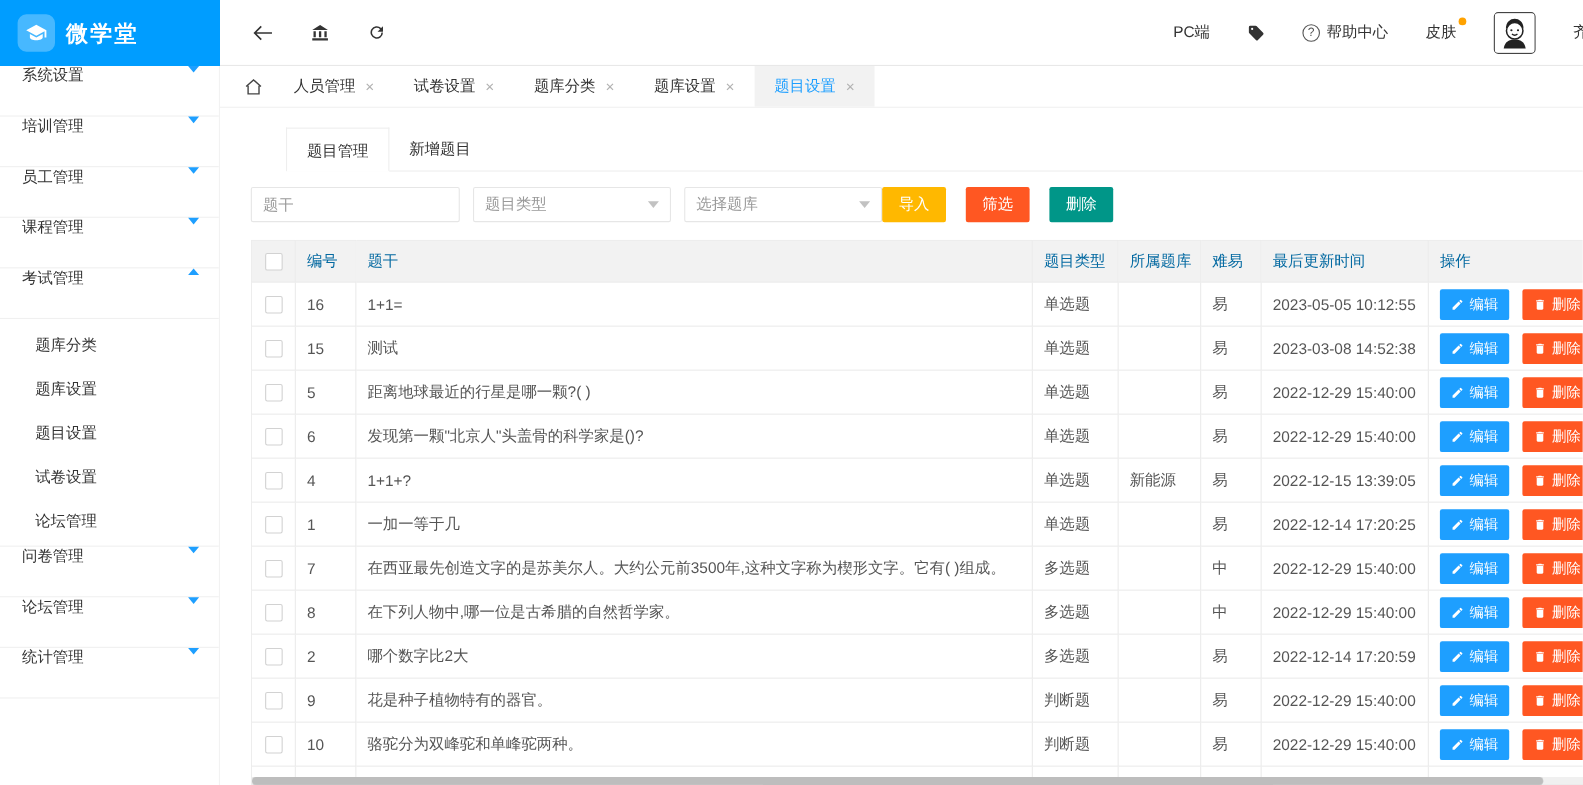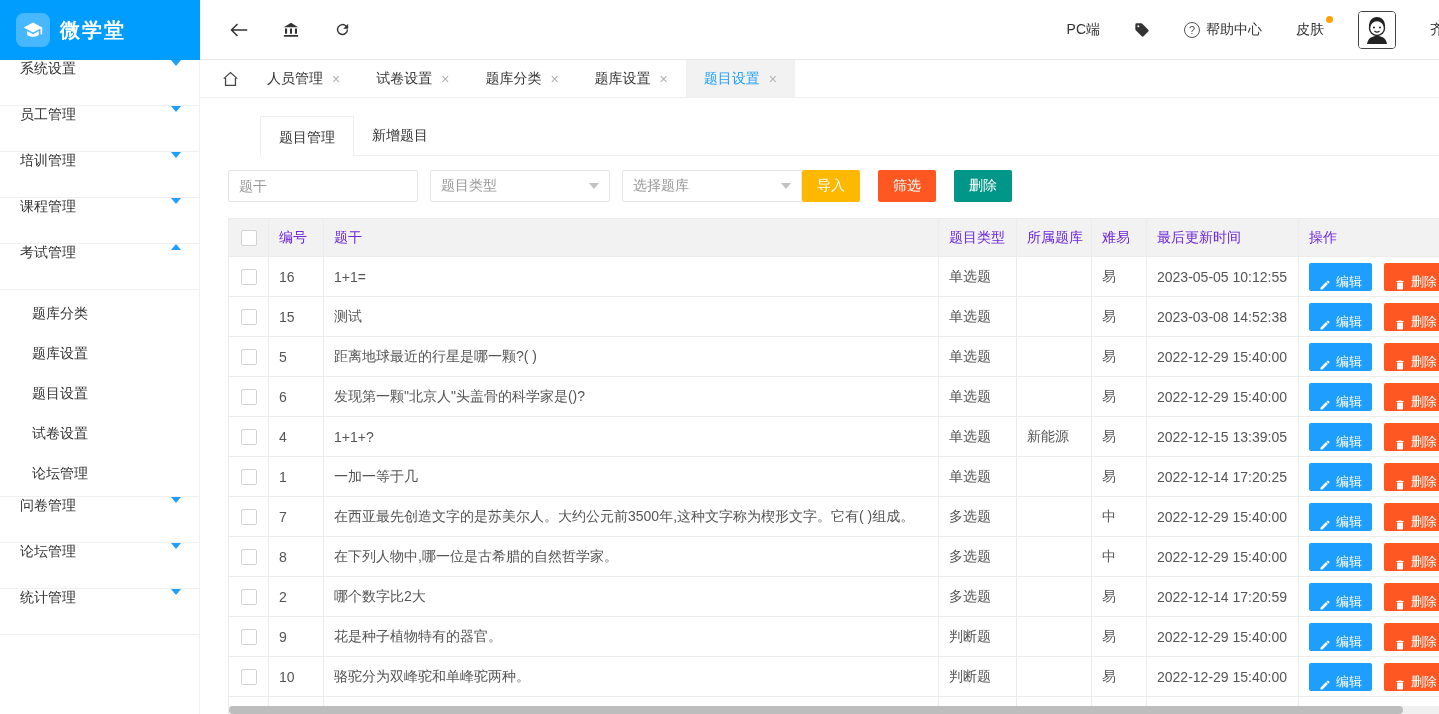--- a/index.html
+++ b/index.html
@@ -52,24 +52,24 @@
   .f-select { width:180px; height:32px; border:1px solid #e6e6e6; border-radius:2px; display:flex; align-items:center; justify-content:space-between; padding:0 10px; font-size:14px; color:#999; cursor:pointer; margin-left:12px; }
   .sel-arrow { width:0; height:0; border-left:5px solid transparent; border-right:5px solid transparent; border-top:6px solid #c2c2c2; }
   .btn { height:32px; padding:0 15px; border:none; border-radius:2px; color:#fff; font-size:14px; cursor:pointer; }
   .btn-orange { background:var(--warning_orange,#ffb800); }
   .btn-red { background:var(--danger_red,#ff5722); margin-left:18px; }
   .btn-green { background:var(--success_green,#009688); margin-left:18px; }
   
   .table-wrap { margin-top:16px; overflow:hidden; }
   table { border-collapse:collapse; table-layout:fixed; width:1245px; font-size:14px; }
   th,td { border:1px solid #ececec; padding:0 10px; height:40px; text-align:left; color:#555; overflow:hidden; white-space:nowrap; }
-  thead th { background:#f2f2f2; color:#6d28d9; font-weight:normal; height:38px; }
+  thead th { background:#f2f2f2; color:#0369a1; font-weight:normal; height:38px; }
   td.center, th.center { text-align:center; padding:0; }
   .checkbox { display:inline-block; width:16px; height:16px; border:1px solid #d2d2d2; border-radius:2px; background:#fff; vertical-align:middle; cursor:pointer; }
-  .act-btn { display:inline-flex; align-items:flex-end; gap:5px; height:28px; padding:0 10px; border:none; border-radius:2px; color:#fff; font-size:13px; cursor:pointer; vertical-align:middle; }
+  .act-btn { display:inline-flex; align-items:center; gap:5px; height:28px; padding:0 10px; border:none; border-radius:2px; color:#fff; font-size:13px; cursor:pointer; vertical-align:middle; }
   .act-edit { background:var(--accent_blue,#1e9fff); }
   .act-del { background:var(--danger_red,#ff5722); margin-left:12px; }
   .act-ic { display:inline-flex; }
   .partial-row td { height:40px; }
   
   .h-scrollbar { position:fixed; left:229px; right:0; bottom:0; height:8px; background:#f0f0f0; }
   .h-thumb { height:8px; width:97%; background:#bdbdbd; border-radius:4px; cursor:pointer; }
 </style>
 </head>
 <body>
@@ -135,25 +135,25 @@
     </div>
   </header>
 
   <div class="layout">
     <aside class="sidebar" id="sidebar">
         <div class="sb-item">
           <span class="sb-label">系统设置</span>
           <span class="sb-arrow"></span>
         </div>
         <div class="sb-item">
+          <span class="sb-label">培训管理</span>
+          <span class="sb-arrow"></span>
+        </div>
+        <div class="sb-item">
           <span class="sb-label">员工管理</span>
-          <span class="sb-arrow"></span>
-        </div>
-        <div class="sb-item">
-          <span class="sb-label">培训管理</span>
           <span class="sb-arrow"></span>
         </div>
         <div class="sb-item">
           <span class="sb-label">课程管理</span>
           <span class="sb-arrow"></span>
         </div>
         <div class="sb-item">
           <span class="sb-label">考试管理</span>
           <span class="sb-arrow up"></span>
         </div>

